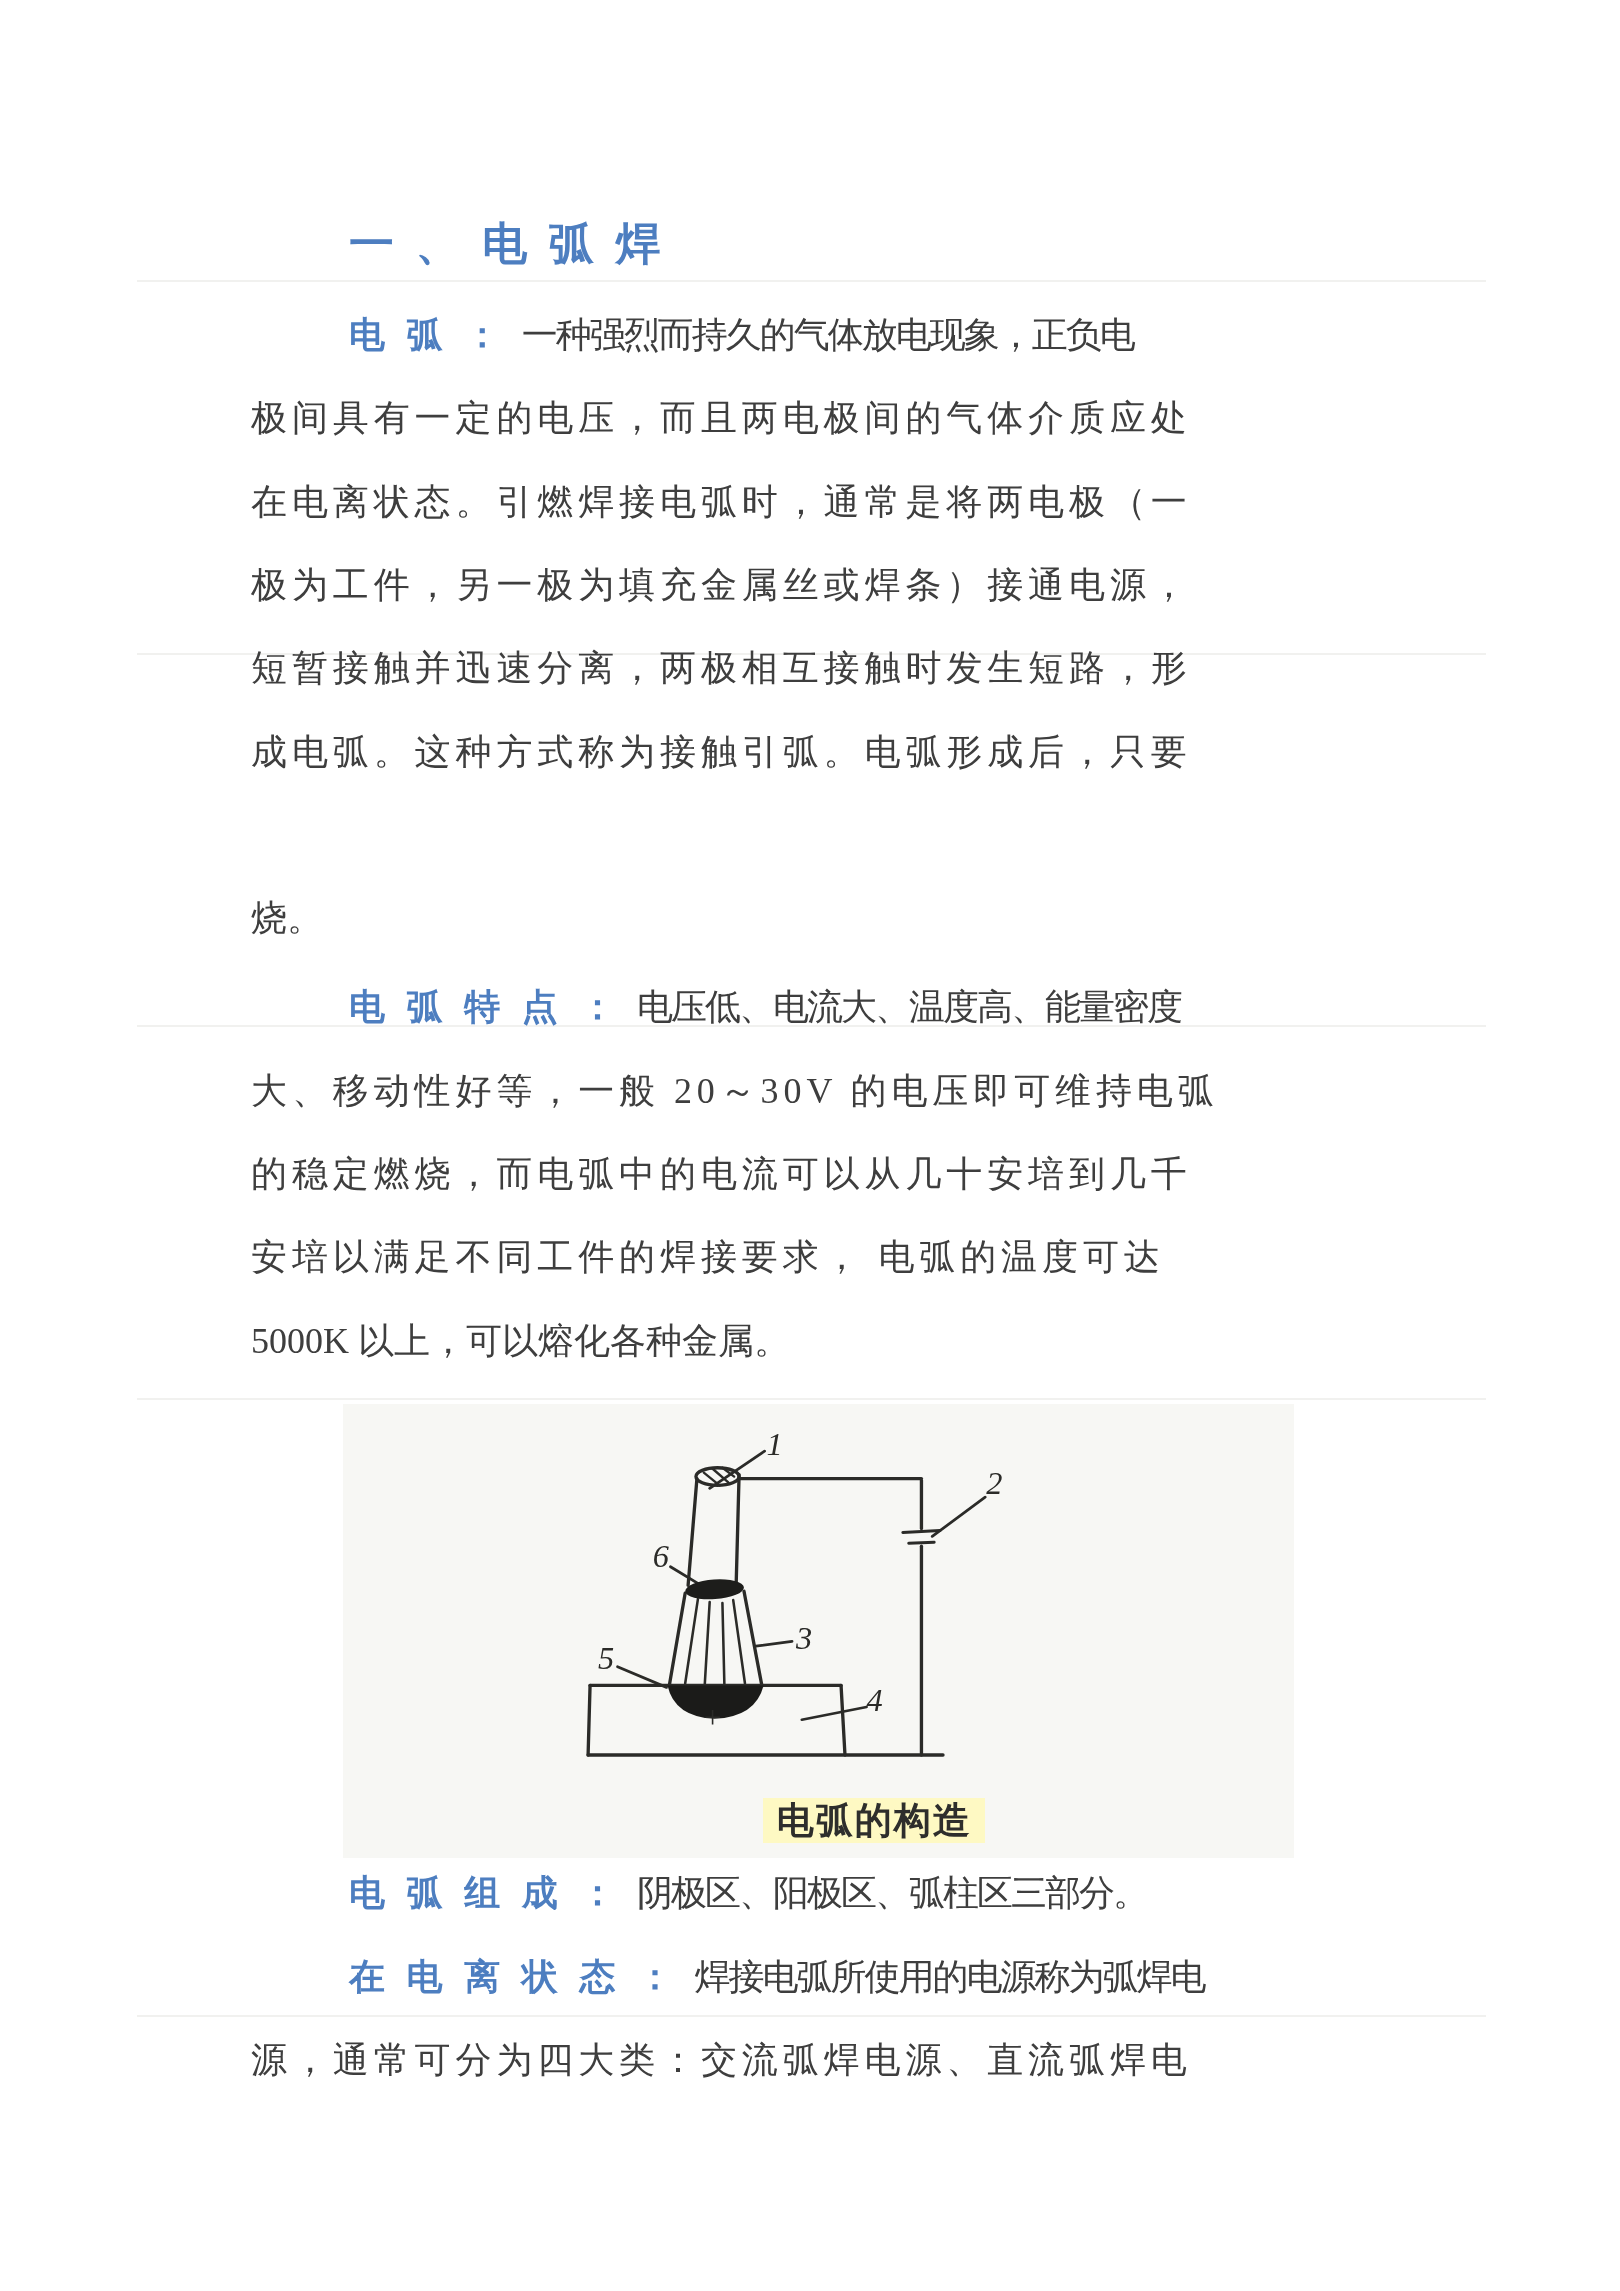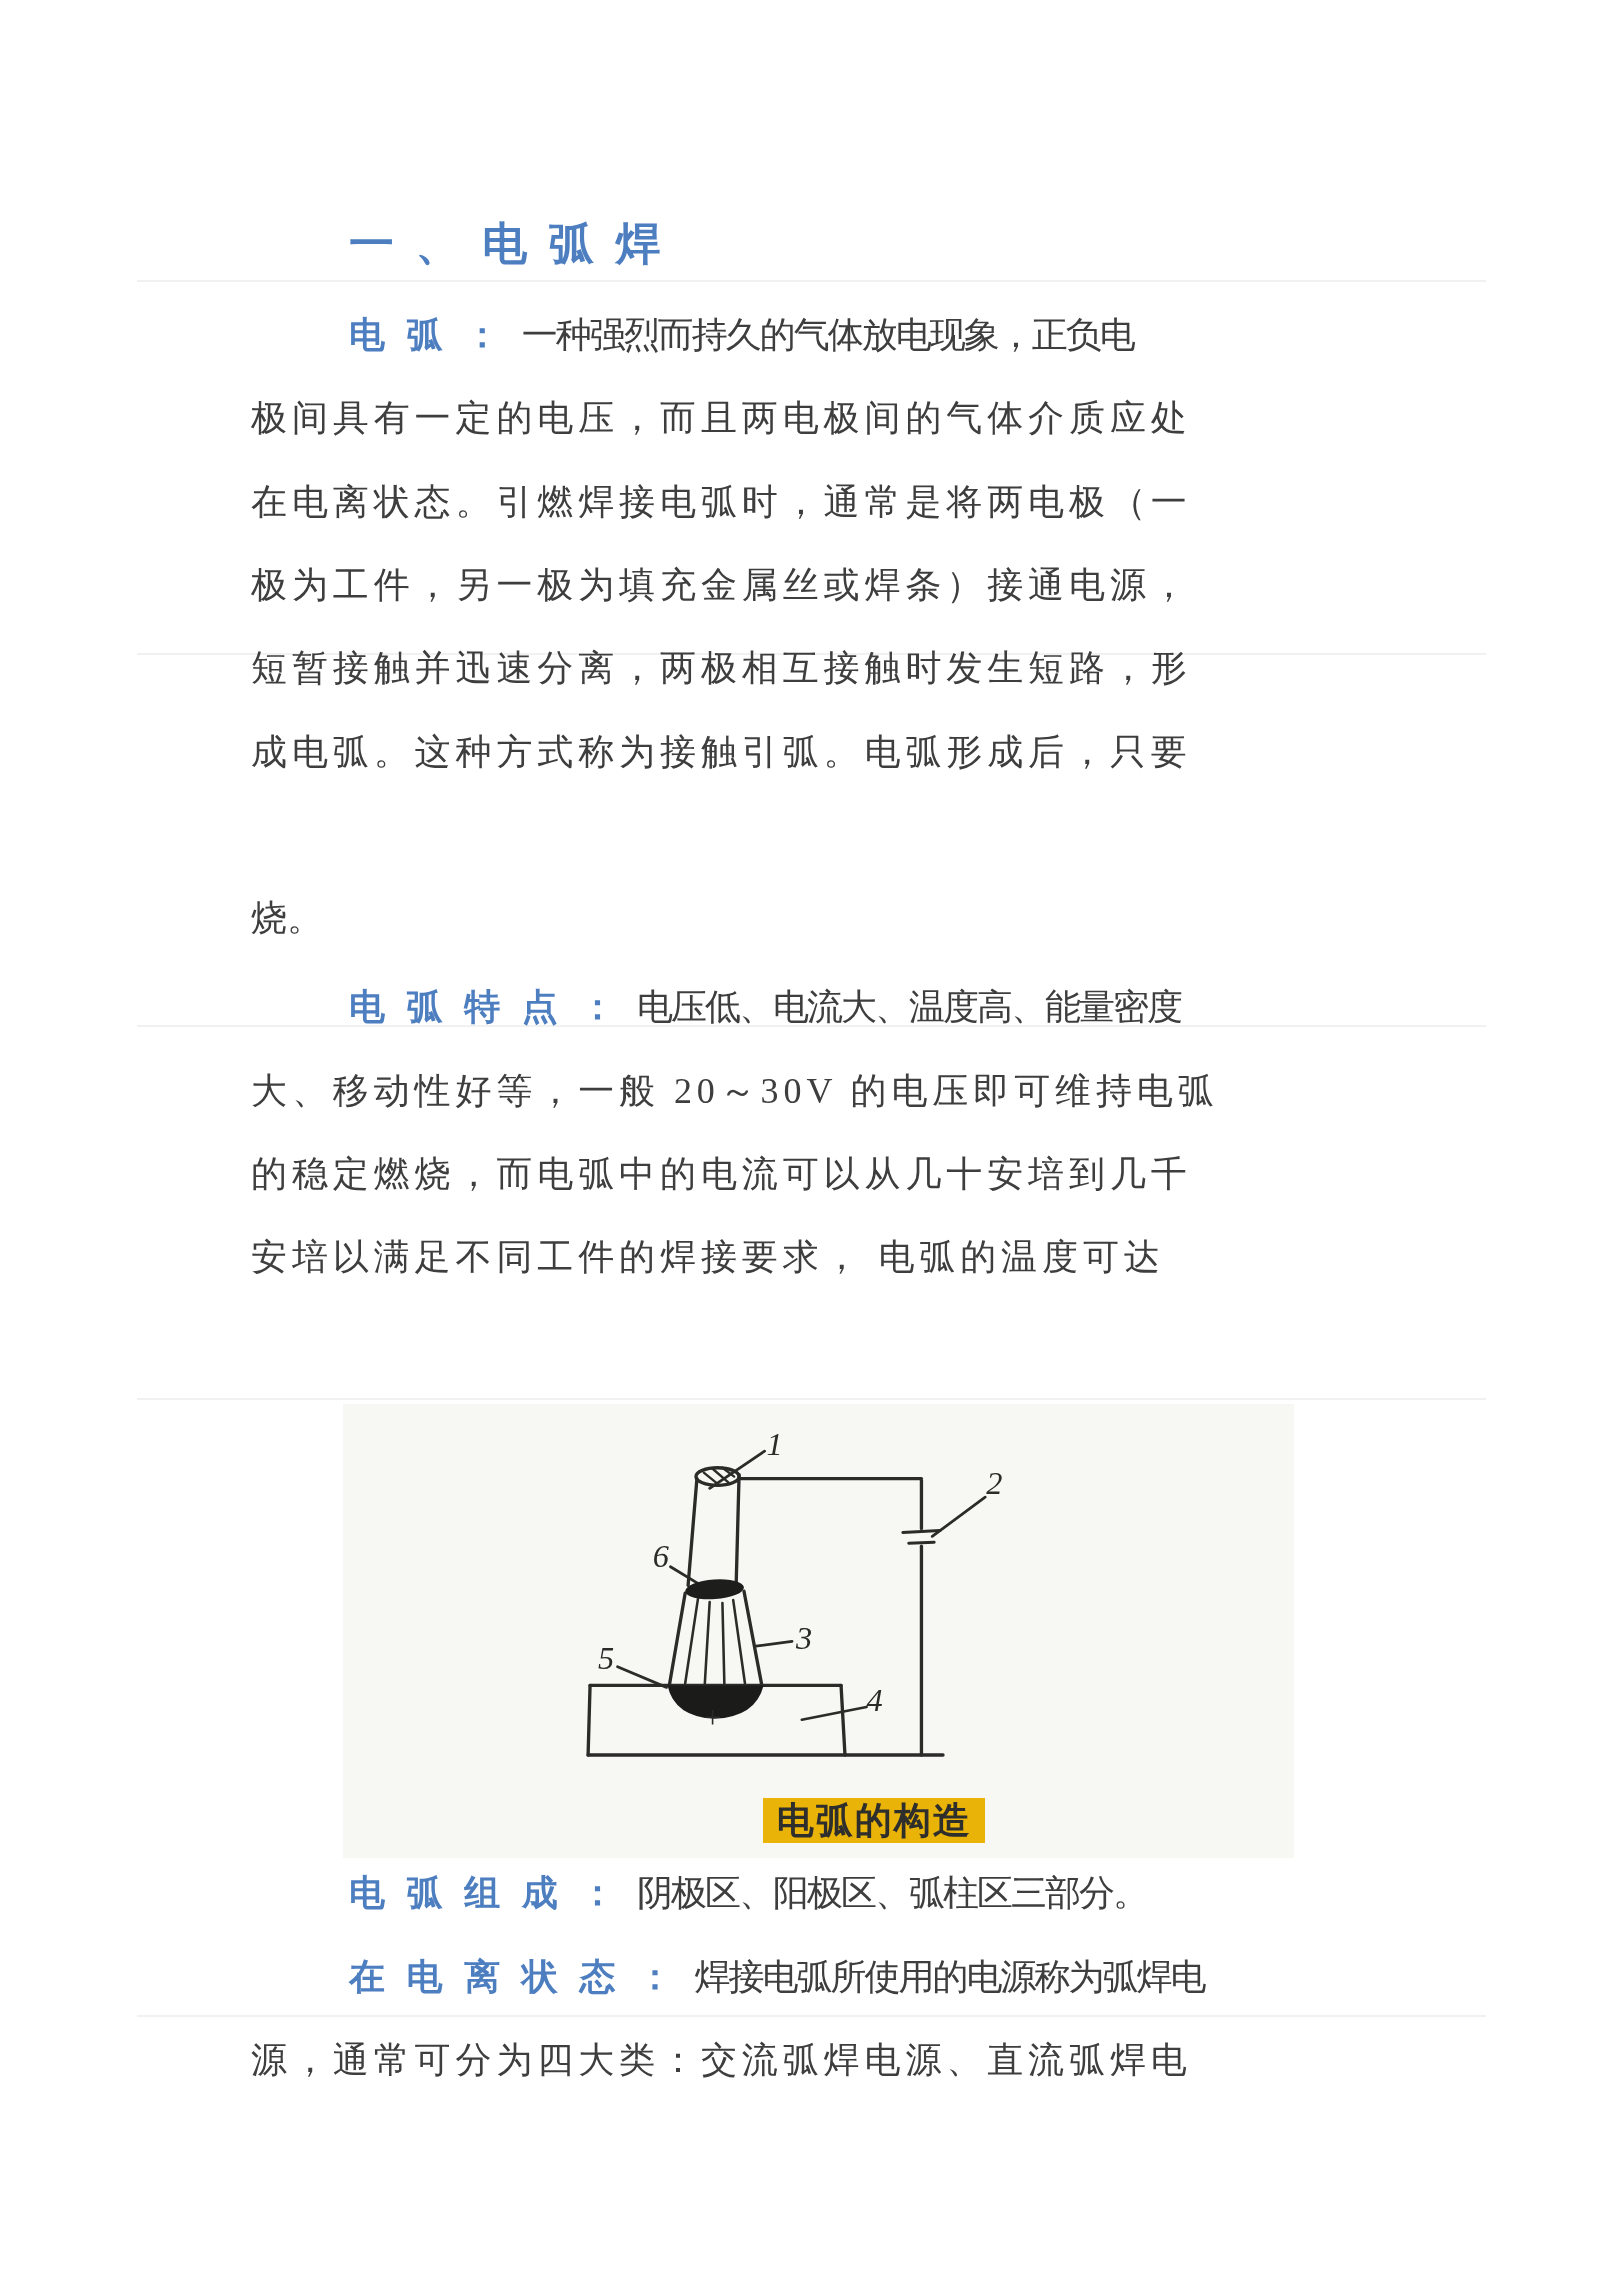--- a/index.html
+++ b/index.html
@@ -32,21 +32,21 @@
     padding-left:98px;font-size:45px;font-weight:700;color:#4d7ec0;
     letter-spacing:21.6px;white-space:nowrap;
   }
   .figure{
     position:absolute;left:343px;top:1404px;width:951px;height:454px;
     background:#f7f7f4;
   }
   .figure svg{position:absolute;left:0;top:0;}
   .fig-caption{
     position:absolute;left:420px;top:394px;
-    background:#eab308;
+    background:#fef9c3;
     font-size:37px;font-weight:600;color:#2e2e2c;
     letter-spacing:2px;line-height:45px;padding:0 13.7px;
     white-space:nowrap;
   }
   .diagram-label{
     font-family:"Liberation Serif","DejaVu Serif",serif;
     font-style:italic;font-size:33px;fill:#2b2b28;
   }
 </style>
 </head>
@@ -73,20 +73,21 @@
   <div class="line fill" style="top:627px"><span>短暂接触并迅速分离，两极相互接触时发生短路，形</span></div>
   <div class="line fill" style="top:711px"><span>成电弧。这种方式称为接触引弧。电弧形成后，只要</span></div>
   <div class="line end" style="top:877px"><span>烧。</span></div>
 
   <div class="line lead-line" style="top:966px">
     <span class="lead">电弧特点：</span><span class="rest">电压低、电流大、温度高、能量密度</span>
   </div>
   <div class="line fill" style="top:1050px"><span>大、移动性好等，一般 20～30V 的电压即可维持电弧</span></div>
   <div class="line fill" style="top:1133px"><span>的稳定燃烧，而电弧中的电流可以从几十安培到几千</span></div>
   <div class="line fill" style="top:1216px"><span>安培以满足不同工件的焊接要求， 电弧的温度可达</span></div>
+  <div class="line end" style="top:1300px"><span>5000K 以上，可以熔化各种金属。</span></div>
 
   <div class="figure">
     <svg width="951" height="454" viewBox="0 0 970 463">
       <g stroke="#2b2b28" stroke-width="3.4" fill="none" stroke-linecap="round">
 
         <g>
           <path d="M 361 76 L 352 185"></path>
           <path d="M 404 72 L 401 185"></path>
           <ellipse cx="382" cy="74" rx="22" ry="9"></ellipse>
           <path d="M 368 70 L 384 83" stroke-width="2.4"></path>

